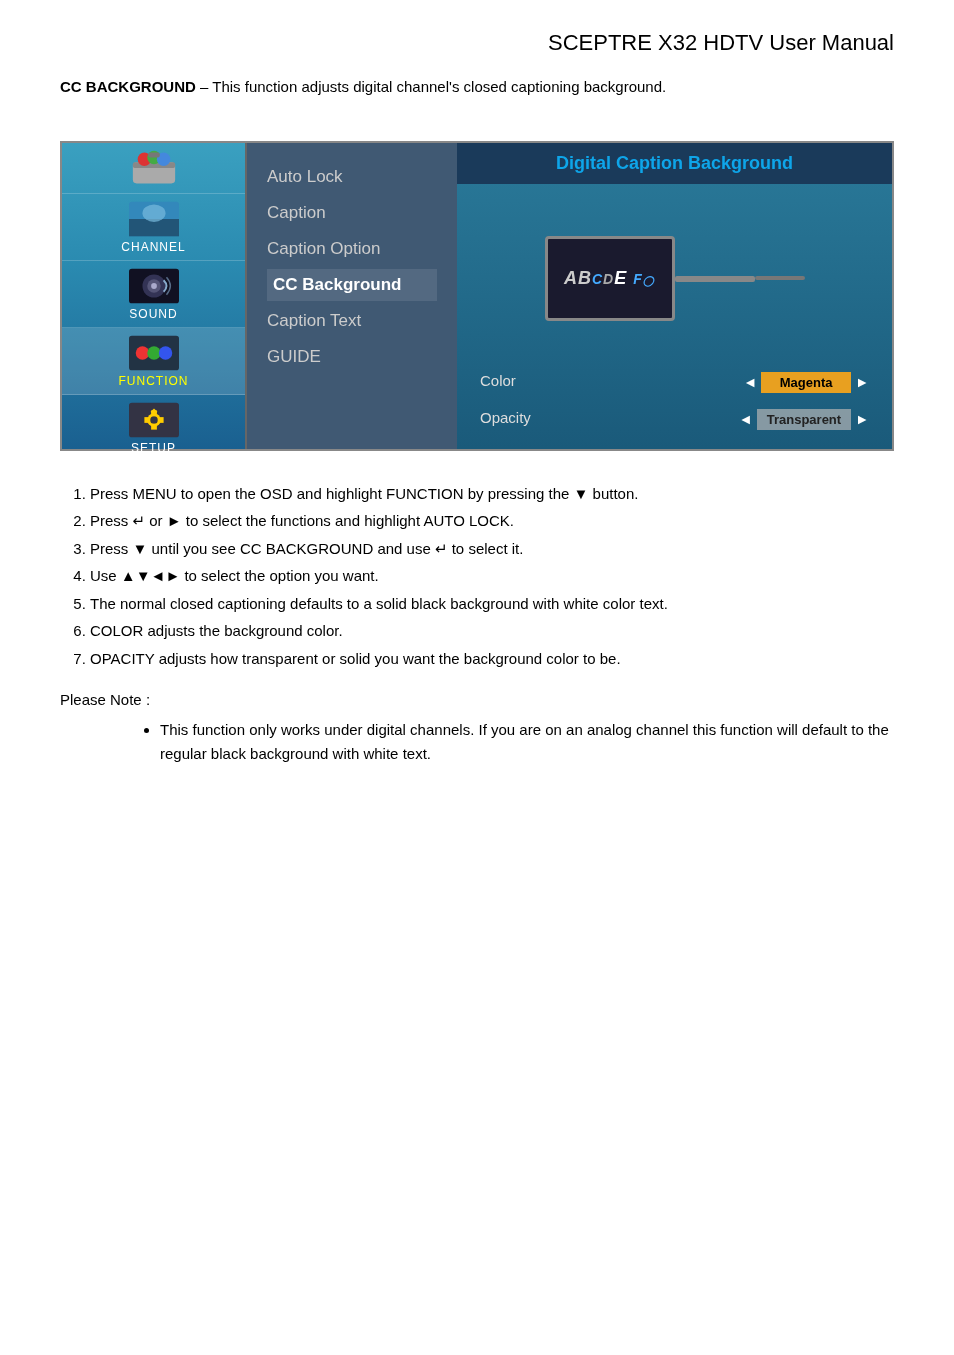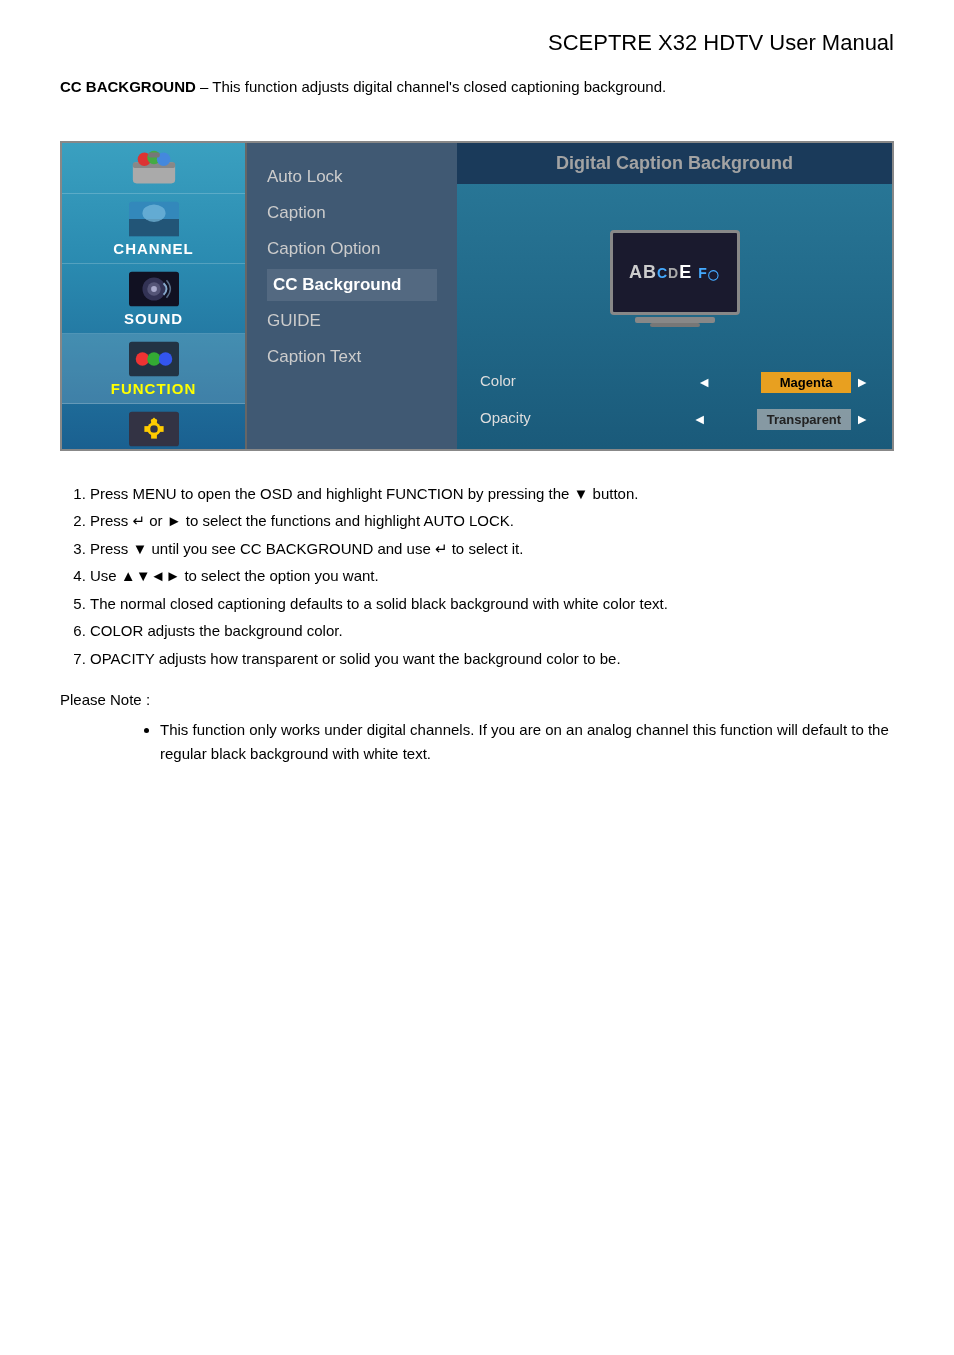--- a/index.html
+++ b/index.html
@@ -59,22 +59,22 @@
     }
     .sidebar-icon {
       width: 50px;
       height: 38px;
       display: flex;
       align-items: center;
       justify-content: center;
     }
     .sidebar-label {
       color: white;
-      font-size: 15px;
-      font-weight: bold;
+      font-size: 12px;
+      font-weight: normal;
       letter-spacing: 1px;
       text-align: center;
       margin-top: 2px;
     }
     .sidebar-item.active .sidebar-label {
       color: #ffff00;
     }
 
     
     .menu-panel {
@@ -101,21 +101,21 @@
 
     
     .right-panel {
       flex: 1;
       background: linear-gradient(180deg, #2a7a9a 0%, #1a5a7a 100%);
       display: flex;
       flex-direction: column;
     }
     .right-panel-header {
       background: #1a3a5a;
-      color: #a3a3a3;
+      color: #0ea5e9;
       text-align: center;
       padding: 10px;
       font-size: 18px;
       font-weight: bold;
     }
     .right-panel-content {
       flex: 1;
       display: flex;
       flex-direction: column;
       align-items: center;
@@ -185,21 +185,20 @@
       cursor: pointer;
     }
     .option-value-box {
       background: #e8a020;
       color: #000;
       padding: 3px 10px;
       font-size: 13px;
       font-weight: bold;
       min-width: 90px;
       text-align: center;
-      margin-left: 46px;
     }
     .option-value-box.transparent {
       background: rgba(180,180,180,0.7);
       color: #222;
     }
 
     
     .instructions {
       margin-bottom: 20px;
     }
@@ -318,32 +317,32 @@
     <div class="menu-item">
       <span>Caption</span>
     </div>
     <div class="menu-item">
       <span>Caption Option</span>
     </div>
     <div class="menu-item highlighted">
       <span>CC Background</span>
     </div>
     <div class="menu-item">
+      <span>Caption Text</span>
+    </div>
+    <div class="menu-item">
       <span>GUIDE</span>
-    </div>
-    <div class="menu-item">
-      <span>Caption Text</span>
     </div>
   </div>
 
   <div class="right-panel">
     <div class="right-panel-header">Digital Caption Background</div>
     <div class="right-panel-content">
       <div class="tv-icon-container">
-        <div style="display:flex; flex-direction:column; align-items:center;">
+        <div style="display:flex; flex-direction:row; align-items:center;font-style:italic;">
           <div class="tv-screen">
             <span class="tv-screen-text">
               <span style="color:#ccc;">AB</span><span style="color:#4af; font-size:14px;">C</span><span style="color:#aaa; font-size:14px;">D</span><span style="color:#fff; font-weight:900;">E</span> <span style="color:#4af; font-size:14px; font-weight:900;">F</span><span style="color:#4af; font-size:10px;">◯</span>
             </span>
 
           </div>
           <div class="tv-stand"></div>
           <div class="tv-base"></div>
         </div>
       </div>

